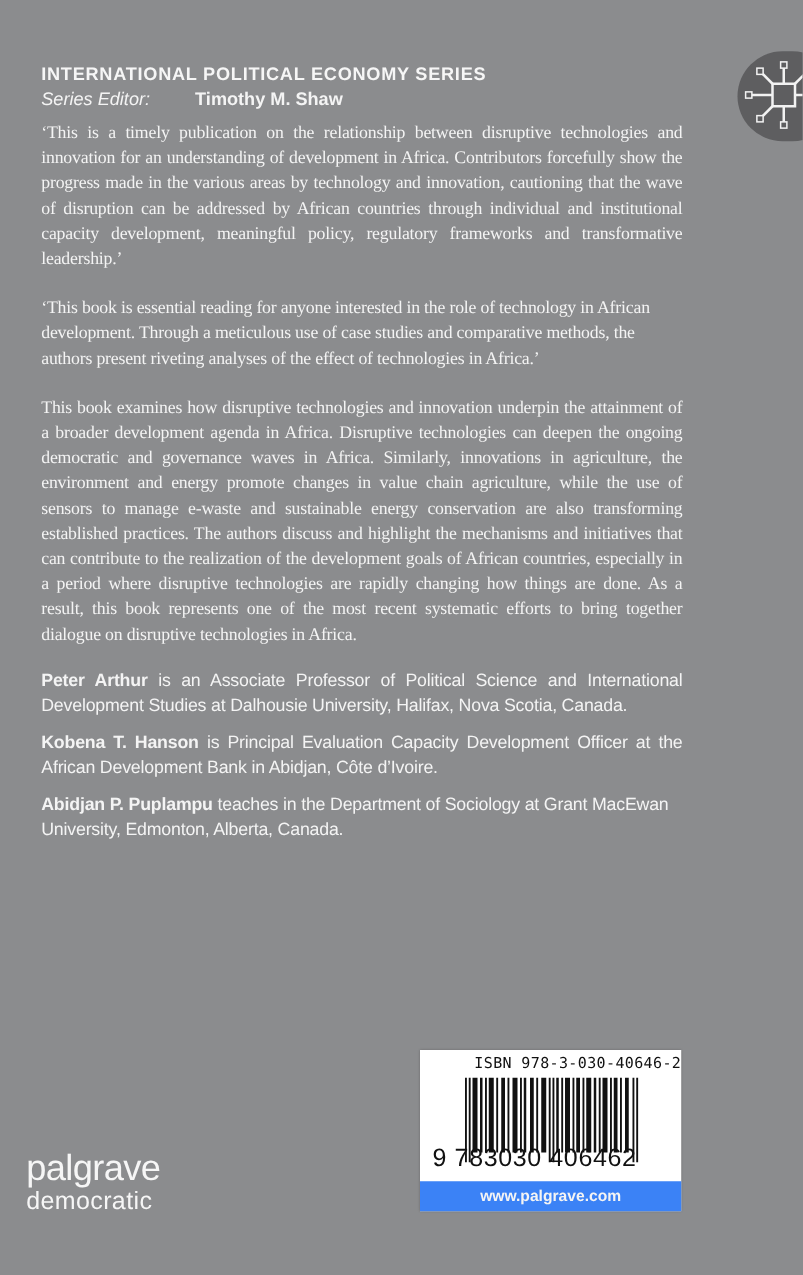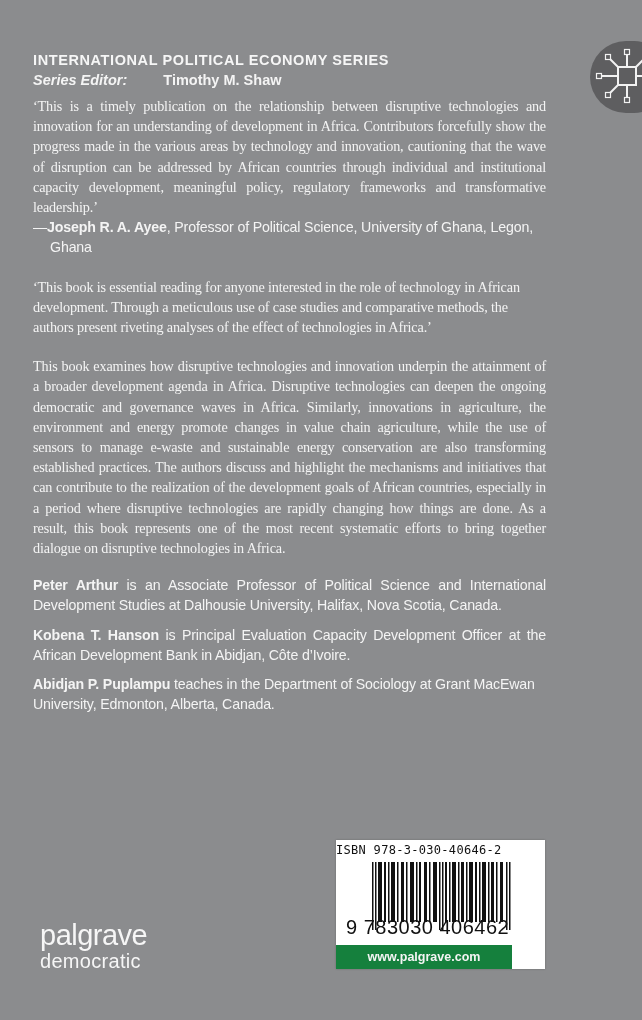--- a/index.html
+++ b/index.html
@@ -28,21 +28,21 @@
       line-height: 19px;
       color: #f6f6f6;
       margin-top: 13px;
     }
     .series-editor {
       font-size: 14.5px;
       line-height: 20px;
     }
     .series-editor .label {
       font-style: italic;
-      font-weight: bold;
+      font-weight: normal;
     }
     .series-editor .name {
       font-weight: bold;
       margin-left: 32px;
     }
     .logo-badge {
       position: absolute;
       left: 590px;
       top: 41px;
       width: 80px;
@@ -86,21 +86,21 @@
     }
     .bio {
       margin: 0 0 9px 0;
       text-align: justify;
     }
     .bio .person {
       font-weight: bold;
     }
     .publisher-logo {
       position: absolute;
-      left: 40px;
+      left: 21px;
       top: 921px;
       color: #f6f6f6;
       line-height: 1;
     }
     .publisher-logo .line1 {
       font-size: 29px;
       letter-spacing: -0.5px;
       font-weight: normal;
     }
     .publisher-logo .line2 {
@@ -115,21 +115,21 @@
       width: 209px;
       height: 129px;
       background: #ffffff;
       box-shadow: 0 0 2px rgba(0,0,0,0.25);
     }
     .isbn-text {
       position: absolute;
       left: 0;
       top: 3px;
       width: 209px;
-      text-align: left;
+      text-align: right;
       font-family: "DejaVu Sans Mono", "Liberation Mono", monospace;
       font-size: 12px;
       color: #111;
       letter-spacing: 0.3px;
     }
     .bars {
       position: absolute;
       left: 36px;
       top: 22px;
       width: 140px;
@@ -143,23 +143,23 @@
       font-family: "Liberation Sans", sans-serif;
       font-size: 20px;
       color: #111;
       letter-spacing: 0.5px;
       white-space: pre;
     }
     .url-strip {
       position: absolute;
       left: 0;
       top: 105px;
-      width: 176px;
+      width: 209px;
       height: 24px;
-      background: #15803d;
+      background: #3b82f6;
       color: #f4f4f4;
       text-align: center;
       font-size: 12.5px;
       font-weight: bold;
       line-height: 24px;
     }
   </style>
 </head>
 <body>
 
@@ -189,21 +189,20 @@
       <rect x="34.5" y="56.5" width="5" height="5"></rect>
       <rect x="15.5" y="13.5" width="5" height="5"></rect>
       <rect x="15.5" y="51.5" width="5" height="5"></rect>
     </g>
   </svg>
 </div>
 
 <div class="content">
   <div class="quote-block">
     <p class="para">‘This is a timely publication on the relationship between disruptive technologies and innovation for an understanding of development in Africa. Contributors forcefully show the progress made in the various areas by technology and innovation, cautioning that the wave of disruption can be addressed by African countries through individual and institutional capacity development, meaningful policy, regulatory frameworks and transformative leadership.’</p>
-    <p class="attrib"><span>—</span><span class="person">Joseph R. A. Ayee</span><span>, Professor of Political Science, University of Ghana, Legon, Ghana</span></p>
   </div>
 
   <div class="quote-block">
     <p class="para" style="text-align:left">‘This book is essential reading for anyone interested in the role of technology in African development. Through a meticulous use of case studies and comparative methods, the authors present riveting analyses of the effect of technologies in Africa.’</p>
   </div>
 
   <p class="para description">This book examines how disruptive technologies and innovation underpin the attainment of a broader development agenda in Africa. Disruptive technologies can deepen the ongoing democratic and governance waves in Africa. Similarly, innovations in agriculture, the environment and energy promote changes in value chain agriculture, while the use of sensors to manage e-waste and sustainable energy conservation are also transforming established practices. The authors discuss and highlight the mechanisms and initiatives that can contribute to the realization of the development goals of African countries, especially in a period where disruptive technologies are rapidly changing how things are done. As a result, this book represents one of the most recent systematic efforts to bring together dialogue on disruptive technologies in Africa.</p>
 
   <p class="bio"><span class="person">Peter Arthur</span><span> is an Associate Professor of Political Science and International Development Studies at Dalhousie University, Halifax, Nova Scotia, Canada.</span></p>
   <p class="bio"><span class="person">Kobena T. Hanson</span><span> is Principal Evaluation Capacity Development Officer at the African Development Bank in Abidjan, Côte d’Ivoire.</span></p>

